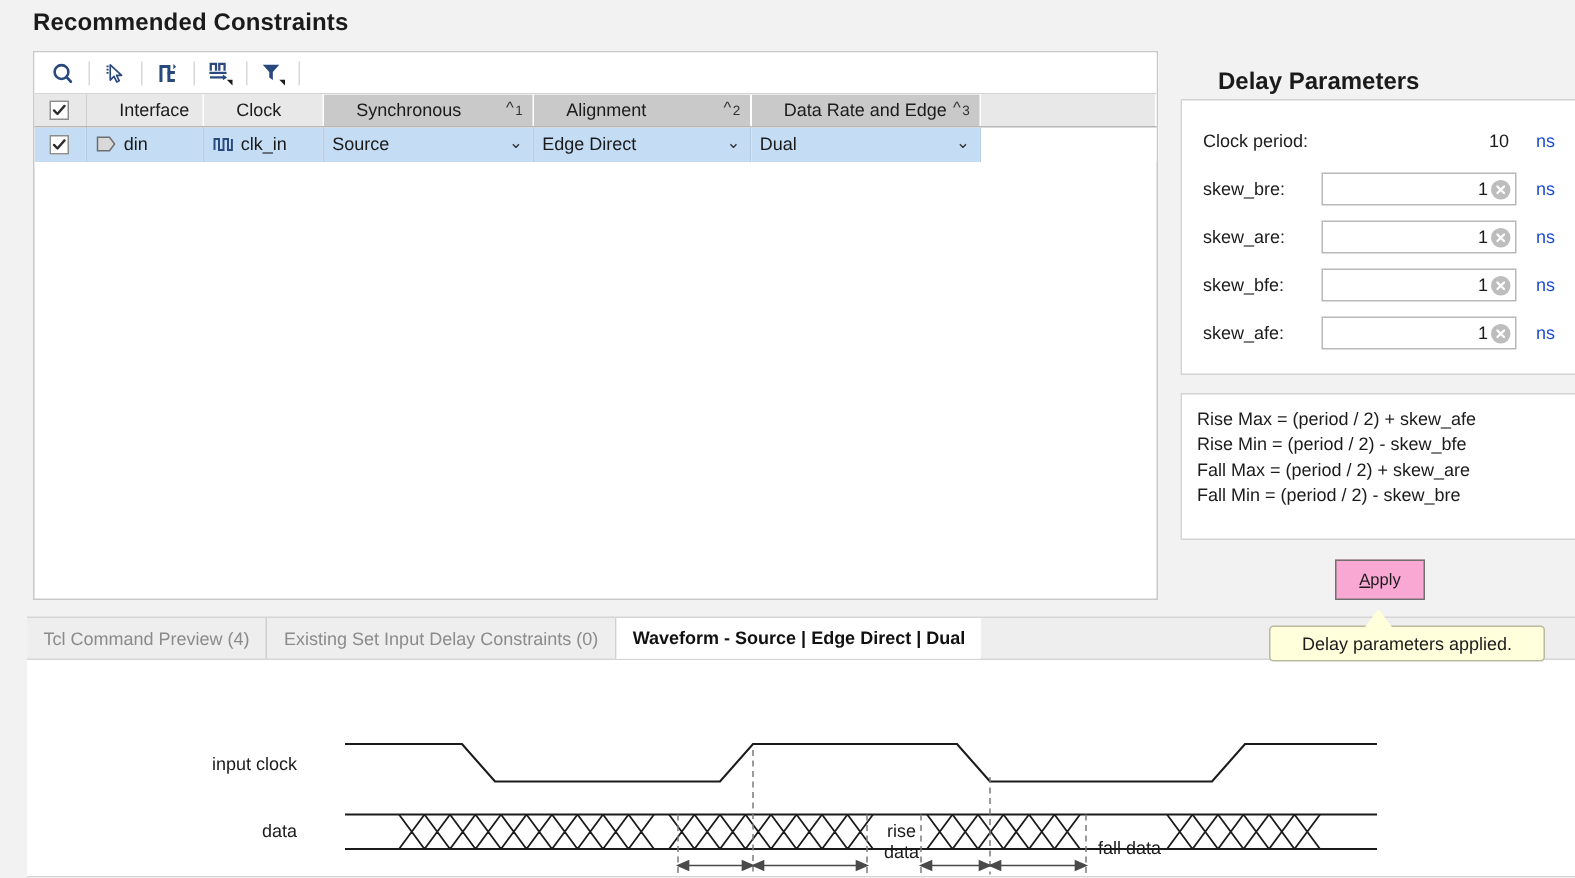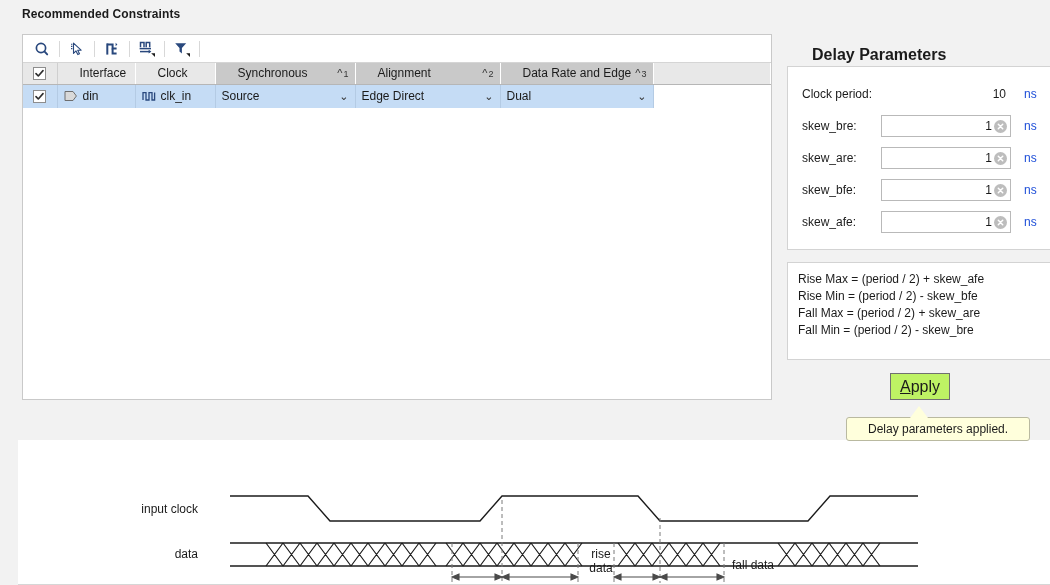--- a/index.html
+++ b/index.html
@@ -10,21 +10,21 @@
     font-size: 12px;
     color: #1a1a1a;
     overflow: hidden;
   }
   #root { position: relative; width: 1050px; height: 585px; }
 
   
   .panel-title {
     position: absolute;
     left: 22px; top: 7px;
-    font-size: 12px; font-weight: bold;
+    font-size: 16px; font-weight: bold;
     color: #1b1b1b;
     letter-spacing: .1px;
   }
 
   
   .table-panel {
     position: absolute;
     left: 22px; top: 34px;
     width: 750px; height: 366px;
     background: #ffffff;
@@ -160,25 +160,25 @@
     box-sizing: border-box;
     padding: 8px 0 0 10px;
   }
   .formula-line { font-size: 12px; line-height: 17px; color: #1b1b1b; white-space: nowrap; }
 
   
   .apply-btn {
     position: absolute;
     left: 890px; top: 373px;
     width: 60px; height: 27px;
-    background: #bef264;
+    background: #f9a8d4;
     border: 1px solid #707070;
     box-sizing: border-box;
     display: flex; align-items: center; justify-content: center;
-    font-size: 16px; color: #1b1b1b;
+    font-size: 11px; color: #1b1b1b;
     cursor: default;
   }
   .apply-btn u { text-underline-offset: 1px; }
 
   
   .tooltip {
     position: absolute;
     left: 846px; top: 417px;
     background: #ffffdc;
     border: 1px solid #b9b9a0;
@@ -470,20 +470,31 @@
   </div>
 
   <div class="apply-btn">
     <span><u>A</u><span>pply</span></span>
   </div>
 
   <div class="tooltip-arrow"></div>
   <div class="tooltip">Delay parameters applied.</div>
 
   <div class="tabs-wrap">
+    <div class="tabstrip">
+      <div class="tab">
+        <span>Tcl Command Preview (4)</span>
+      </div>
+      <div class="tab">
+        <span>Existing Set Input Delay Constraints (0)</span>
+      </div>
+      <div class="tab active">
+        <span>Waveform - Source | Edge Direct | Dual</span>
+      </div>
+    </div>
 
     <div class="tabbody">
       <svg class="wave-svg" width="1032" height="145" viewBox="0 0 1032 145">
 
         <g stroke="#1b1b1b" stroke-width="1.4" fill="none">
           <path d="M212 56 L290 56 L312 81 L462 81 L484 56 L620 56 L642 81 L790 81 L812 56 L900 56"></path>
         </g>
 
         <g stroke="#1b1b1b" stroke-width="1.4" fill="none">
           <line x1="212" y1="103" x2="900" y2="103"></line>

